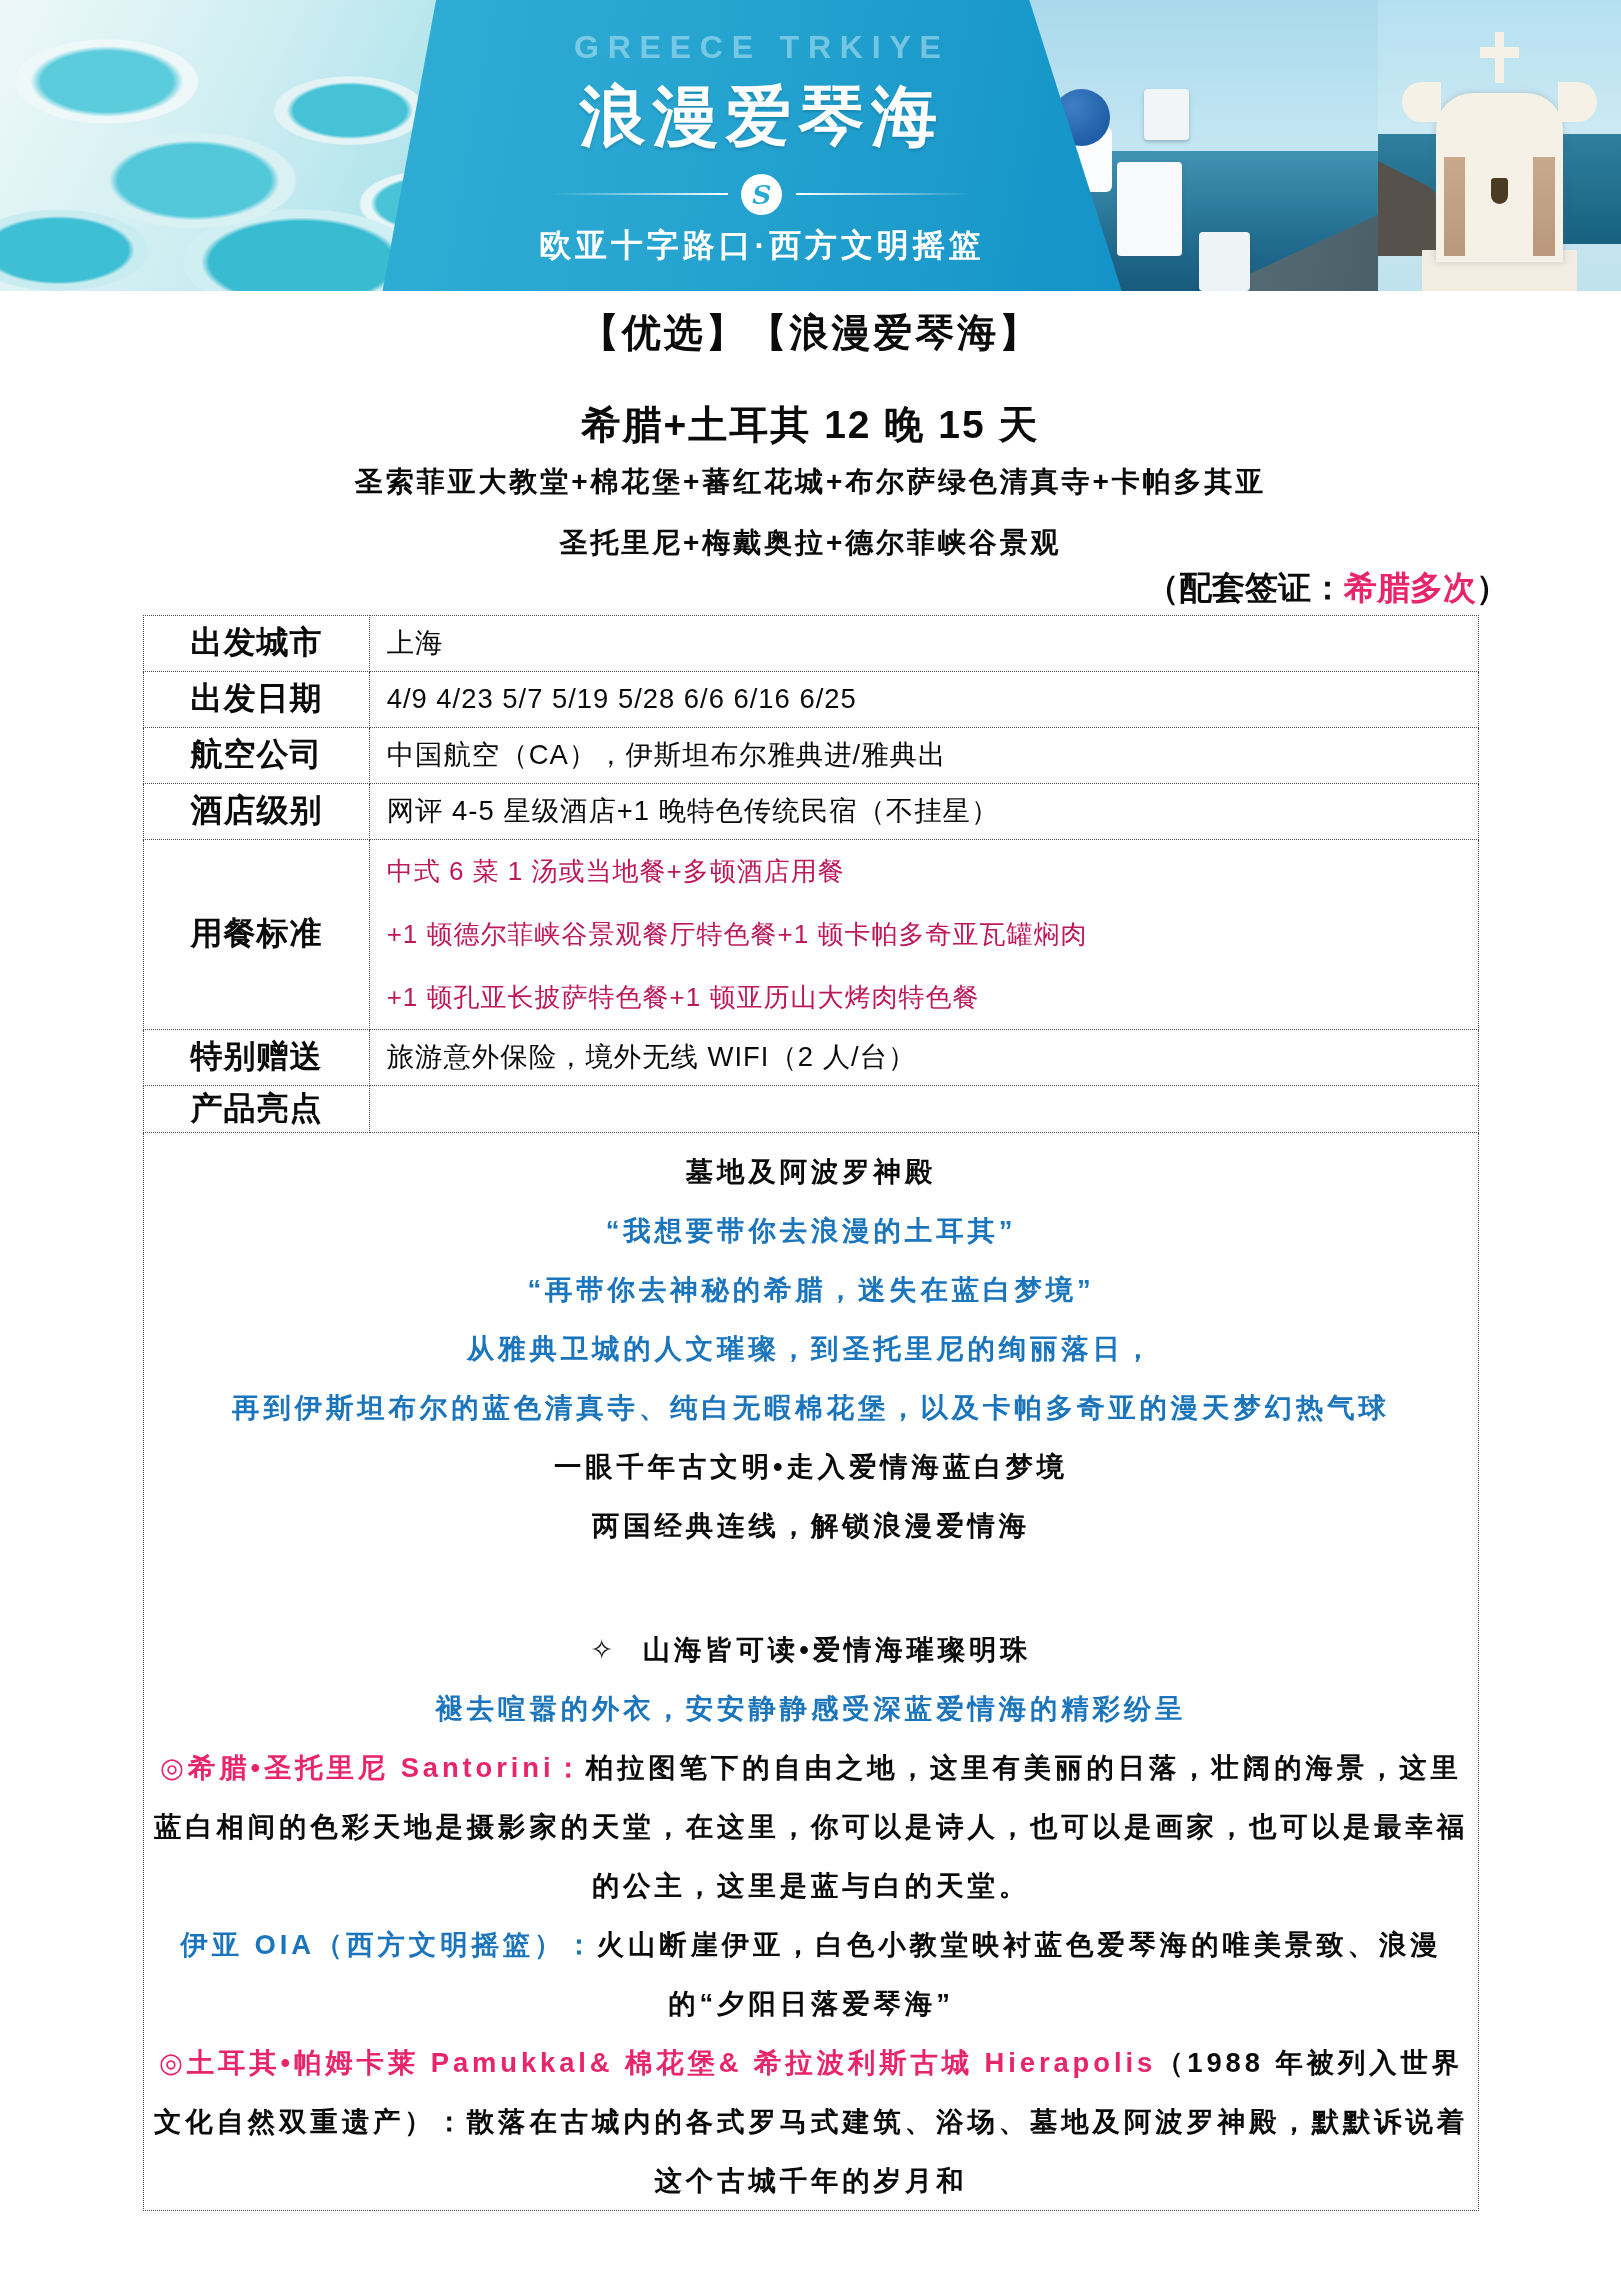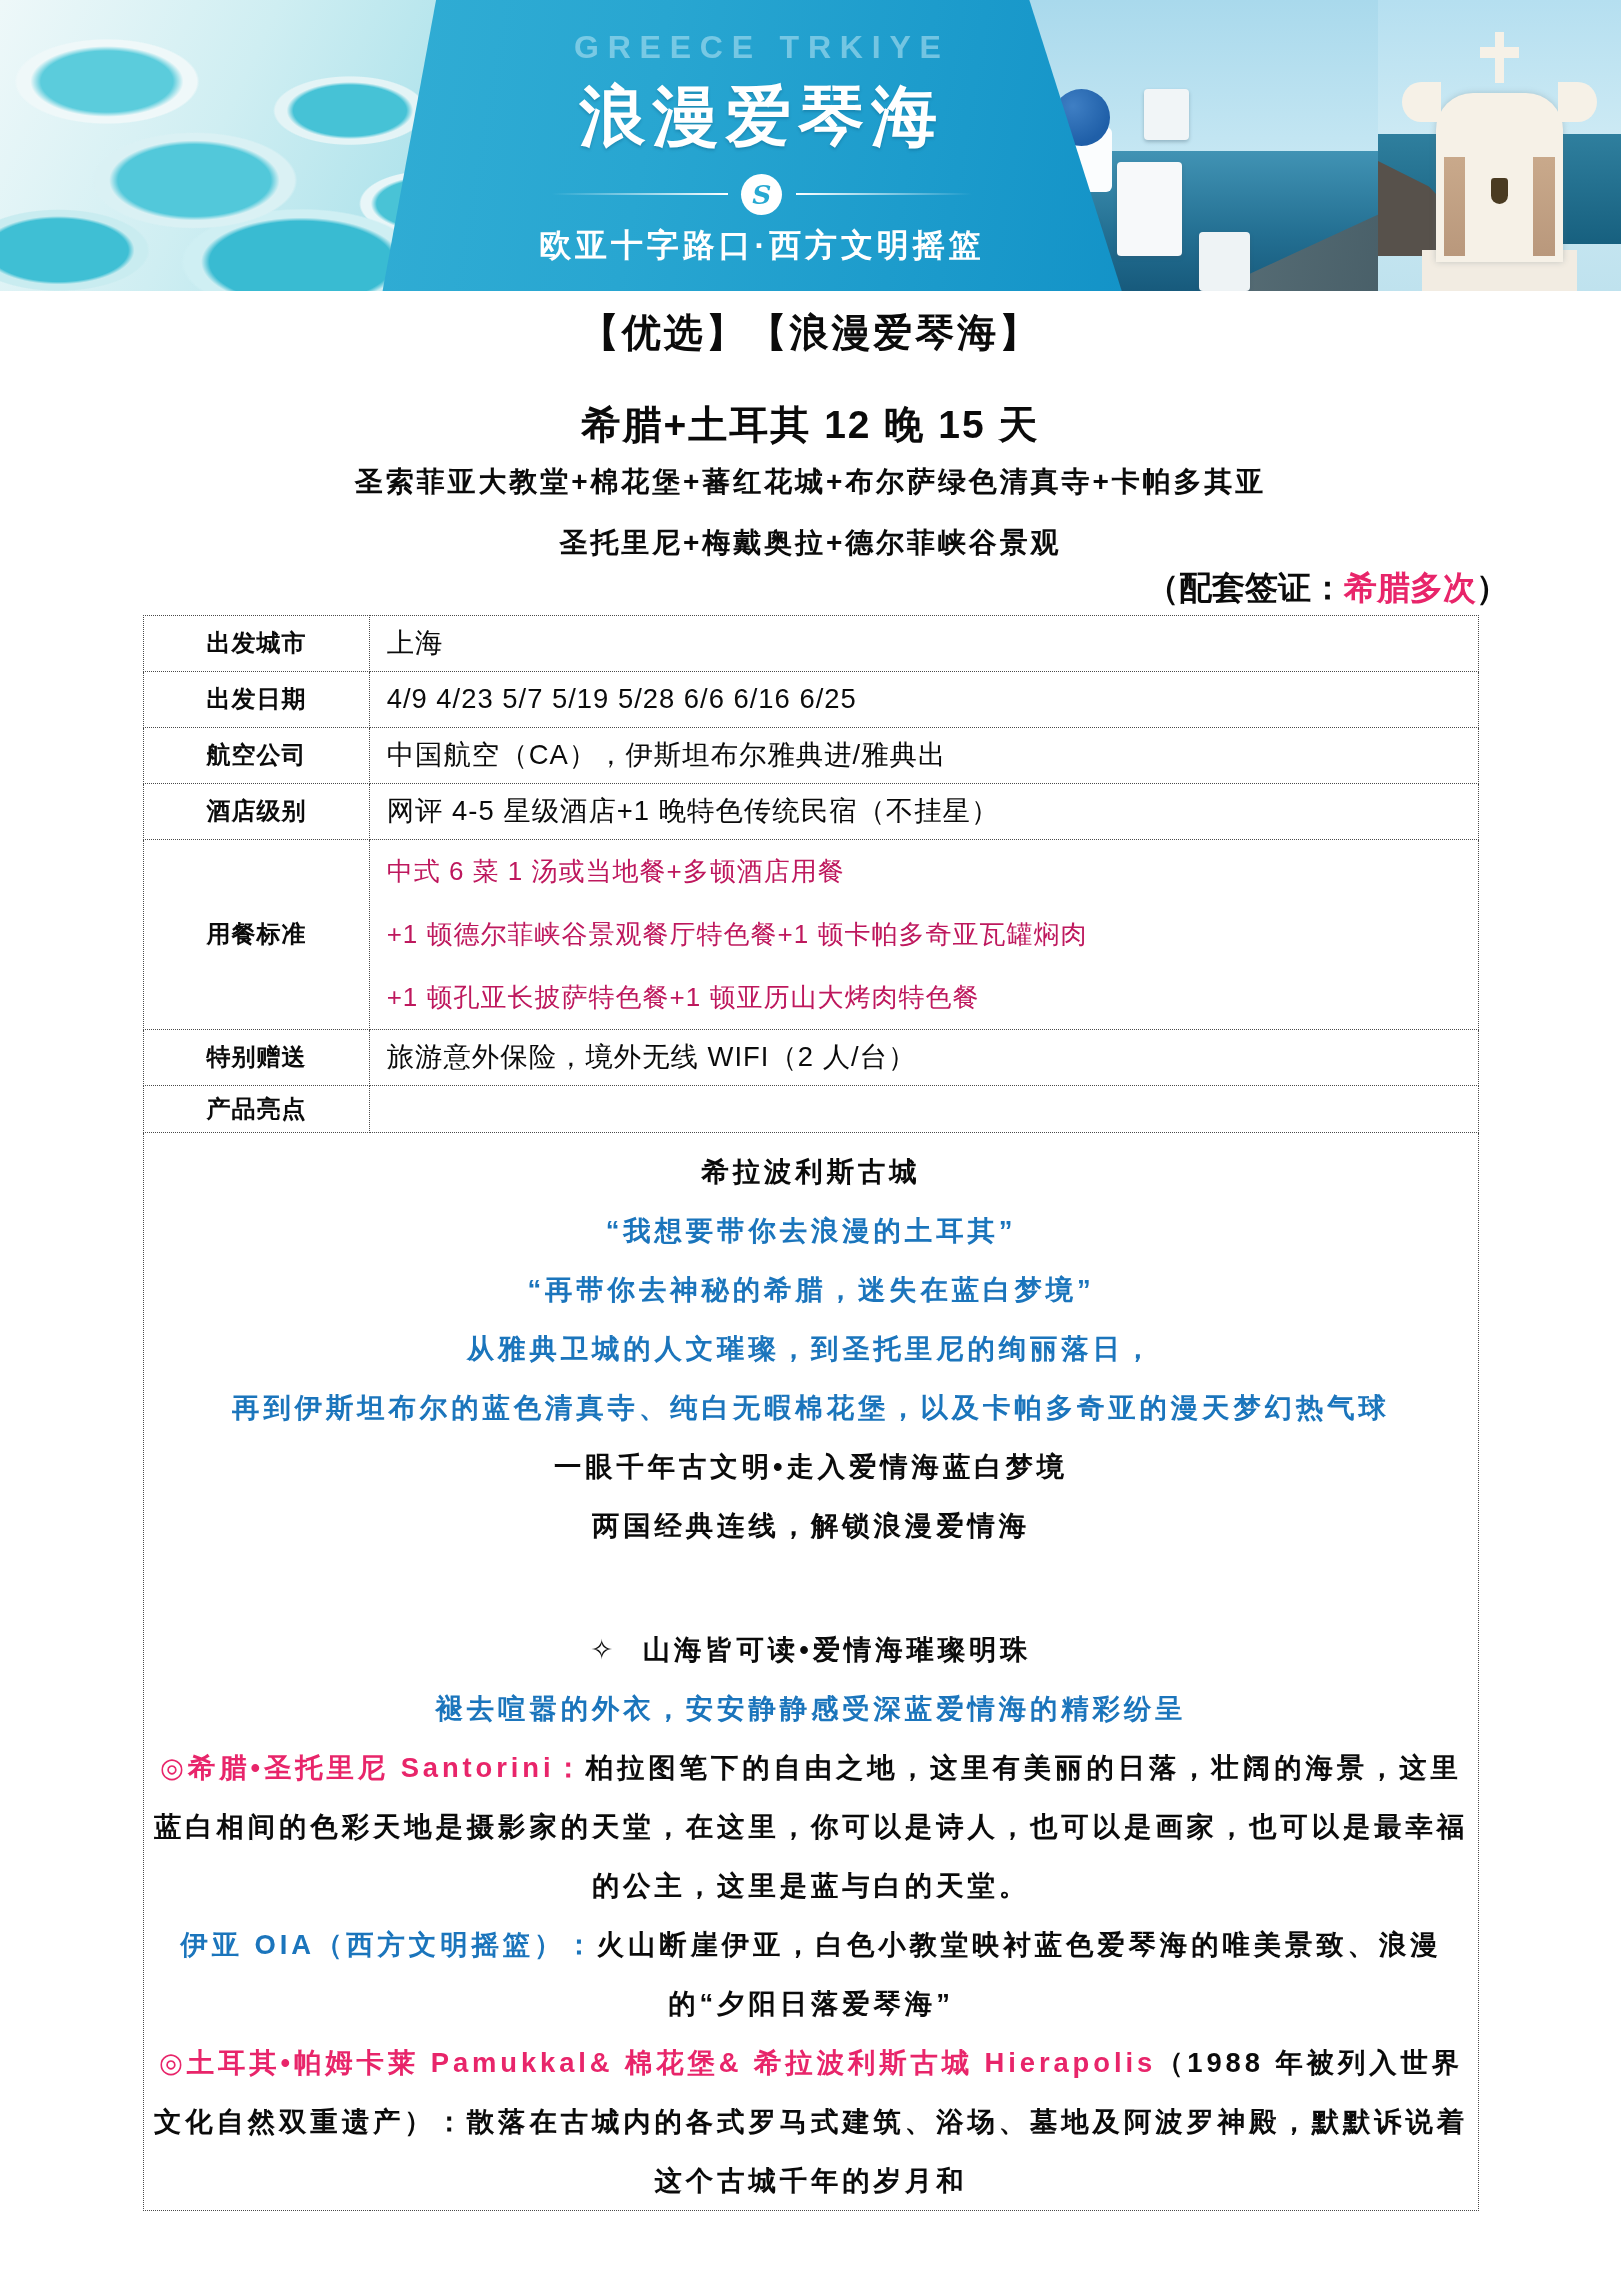--- a/index.html
+++ b/index.html
@@ -92,21 +92,21 @@
   .t-sub1 { margin-top:25.5px; }
   .t-sub2 { margin-top:16.7px; }
   .t-visa { margin-top:5.9px; font-size:33px; font-weight:bold; line-height:43px;
     text-align:right; padding-right:112px; }
   .pink { color:#e8256a; }
 
   
   table.info { border-collapse:collapse; margin-left:143px; width:1336px; table-layout:fixed;
     border:1px dotted #4a4a4a; margin-top:5.9px; }
   table.info td { border:1px dotted #4a4a4a; vertical-align:middle; color:#0b0b0b; }
-  td.lbl { width:226px; text-align:center; font-weight:bold; font-size:24px; letter-spacing:1px; }
+  td.lbl { width:226px; text-align:center; font-weight:bold; font-size:32px; letter-spacing:1px; }
   td.val { padding-left:16.7px; font-size:27.4px; letter-spacing:1px; }
   tr.r-std  td { height:56px; }
   tr.r-meal td { height:188px; }
   tr.r-gift td { height:56px; }
   tr.r-hl   td { height:47px; }
   .meal-lines p { line-height:63px; color:#be185d; font-size:26px; letter-spacing:1px; }
 
   
   td.content { padding:9.8px 0 0 0; text-align:center; }
   .content p { font-size:27.4px; font-weight:bold; line-height:59px; letter-spacing:3.9px; }
@@ -206,21 +206,21 @@
     <tr class="r-gift">
       <td class="lbl">特别赠送</td>
       <td class="val">旅游意外保险，境外无线 WIFI（2 人/台）</td>
     </tr>
     <tr class="r-hl">
       <td class="lbl">产品亮点</td>
       <td class="val"></td>
     </tr>
     <tr>
       <td class="content" colspan="2">
-        <p class="c-black">希拉波利斯古城</p>
+        <p class="c-black">墓地及阿波罗神殿</p>
         <p class="c-blue">“我想要带你去浪漫的土耳其”</p>
         <p class="c-blue">“再带你去神秘的希腊，迷失在蓝白梦境”</p>
         <p class="c-blue">从雅典卫城的人文璀璨，到圣托里尼的绚丽落日，</p>
         <p class="c-blue">再到伊斯坦布尔的蓝色清真寺、纯白无暇棉花堡，以及卡帕多奇亚的漫天梦幻热气球</p>
         <p class="c-black">一眼千年古文明•走入爱情海蓝白梦境</p>
         <p class="c-black">两国经典连线，解锁浪漫爱情海</p>
         <div class="gap"></div>
         <p class="c-black"><span class="diamond">✧</span><span>山海皆可读•爱情海璀璨明珠</span></p>
         <p class="c-blue">褪去喧嚣的外衣，安安静静感受深蓝爱情海的精彩纷呈</p>
         <p class="para"><span class="lead-pink">◎希腊•圣托里尼 Santorini：</span><span class="body">柏拉图笔下的自由之地，这里有美丽的日落，壮阔的海景，这里蓝白相间的色彩天地是摄影家的天堂，在这里，你可以是诗人，也可以是画家，也可以是最幸福的公主，这里是蓝与白的天堂。</span></p>

